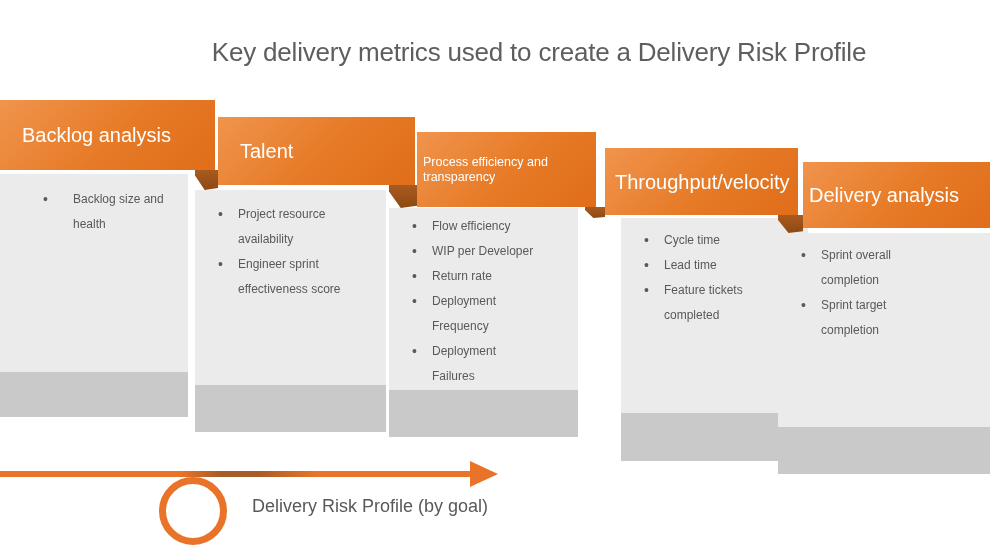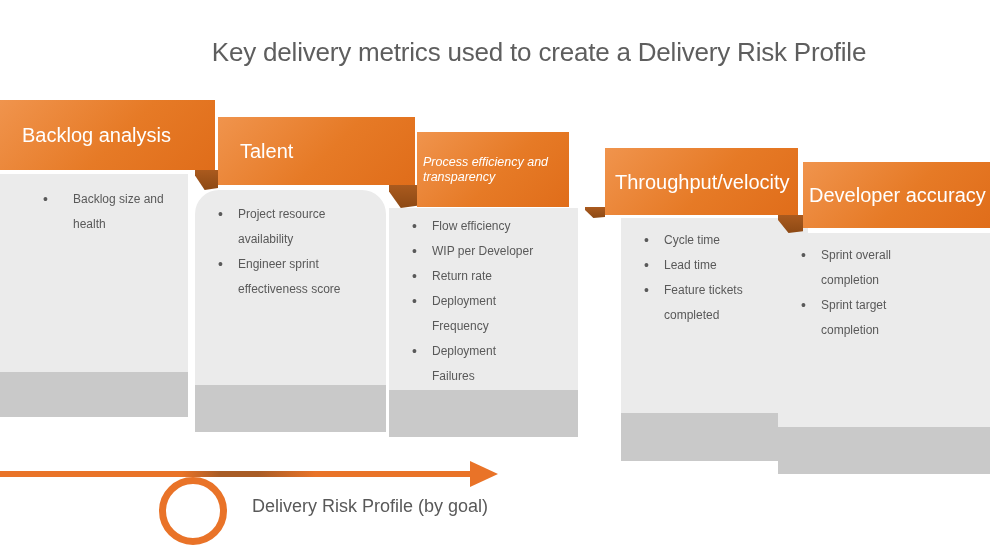--- a/index.html
+++ b/index.html
@@ -43,31 +43,31 @@
   }
   .bullets li{position:relative;padding-left:22px;}
   .bullets li::before{
     content:"\2022";
     position:absolute;left:2px;top:0;
     font-size:14px;color:#595959;
   }
   
   .c1 .banner{left:0;top:100px;width:215px;height:70px;padding-left:22px;}
   .c2 .banner{left:218px;top:117px;width:197px;height:68px;padding-left:22px;}
-  .c3 .banner{left:417px;top:132px;width:152px;height:75px;padding-left:6px;font-size:12.5px;line-height:15px;font-style:italic;}
+  .c3 .banner{left:417px;top:132px;width:179px;height:75px;padding-left:6px;font-size:12.5px;line-height:15px;}
   .c4 .banner{left:605px;top:148px;width:193px;height:67px;padding-left:10px;}
   .c5 .banner{left:803px;top:162px;width:187px;height:66px;padding-left:6px;}
 
   .c2 .fold{left:195px;top:170px;width:23px;height:20px;}
   .c3 .fold{left:389px;top:185px;width:28px;height:23px;}
   .c4 .fold{left:585px;top:207px;width:20px;height:11px;}
   .c5 .fold{left:778px;top:215px;width:25px;height:18px;}
 
   .c1 .body{left:0;top:174px;width:188px;height:243px;}
-  .c2 .body{left:195px;top:190px;width:191px;height:242px;border-radius:24px;}
+  .c2 .body{left:195px;top:190px;width:191px;height:242px;}
   .c3 .body{left:389px;top:208px;width:189px;height:229px;}
   .c4 .body{left:585px;top:218px;width:187px;height:243px;margin-left:36px;}
   .c5 .body{left:778px;top:233px;width:212px;height:241px;}
 
   .c1 .footer{height:45px;}
   .c2 .footer{height:47px;}
   .c3 .footer{height:47px;}
   .c4 .footer{height:48px;}
   .c5 .footer{height:47px;}
 
@@ -163,21 +163,21 @@
           <li>Lead time</li>
           <li>Feature tickets<br>completed</li>
         </ul>
       <div class="footer"></div>
     </div>
   </div>
 
   <div class="card c5">
     <div class="fold"></div>
     <div class="banner">
-      <span class="banner-text">Developer accuracy</span>
+      <span class="banner-text">Delivery analysis</span>
     </div>
     <div class="body">
       <ul class="bullets">
           <li>Sprint overall<br>completion</li>
           <li>Sprint target<br>completion</li>
         </ul>
       <div class="footer"></div>
     </div>
   </div>
 

